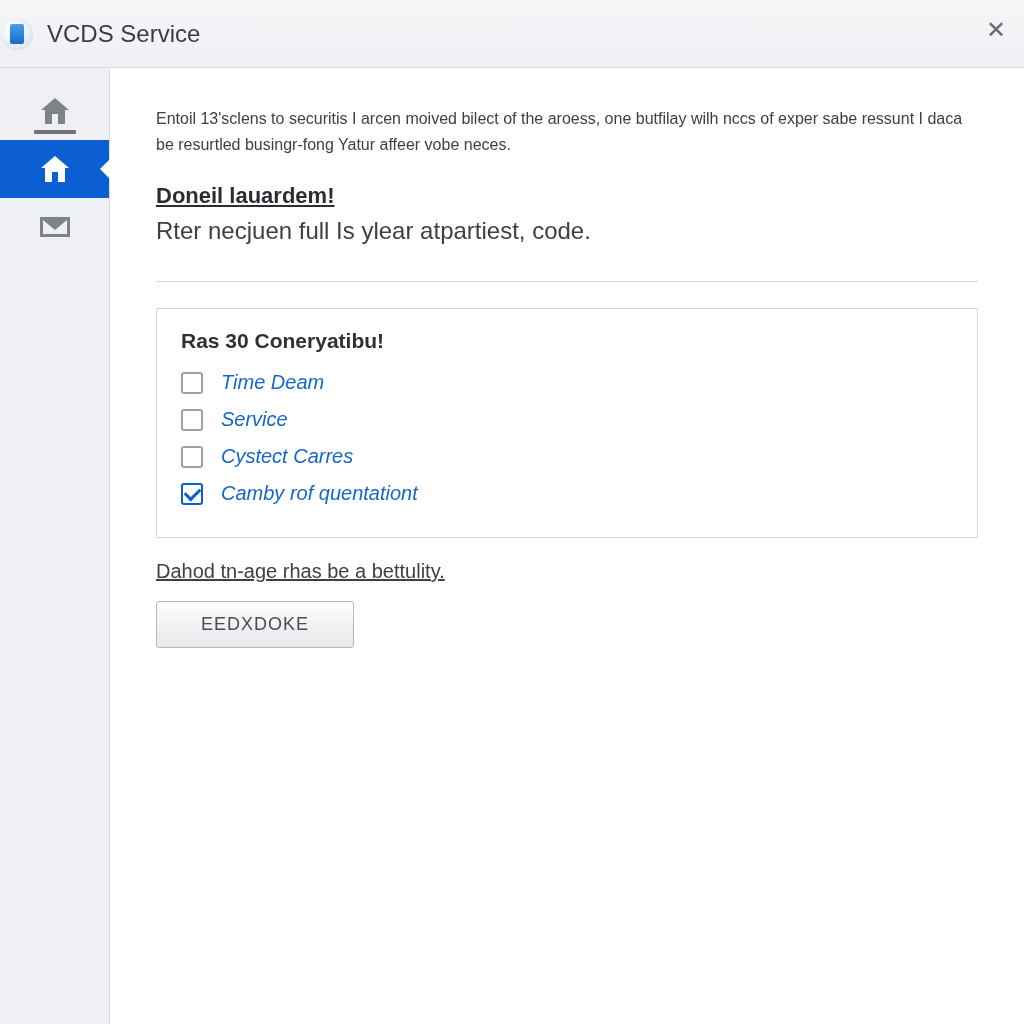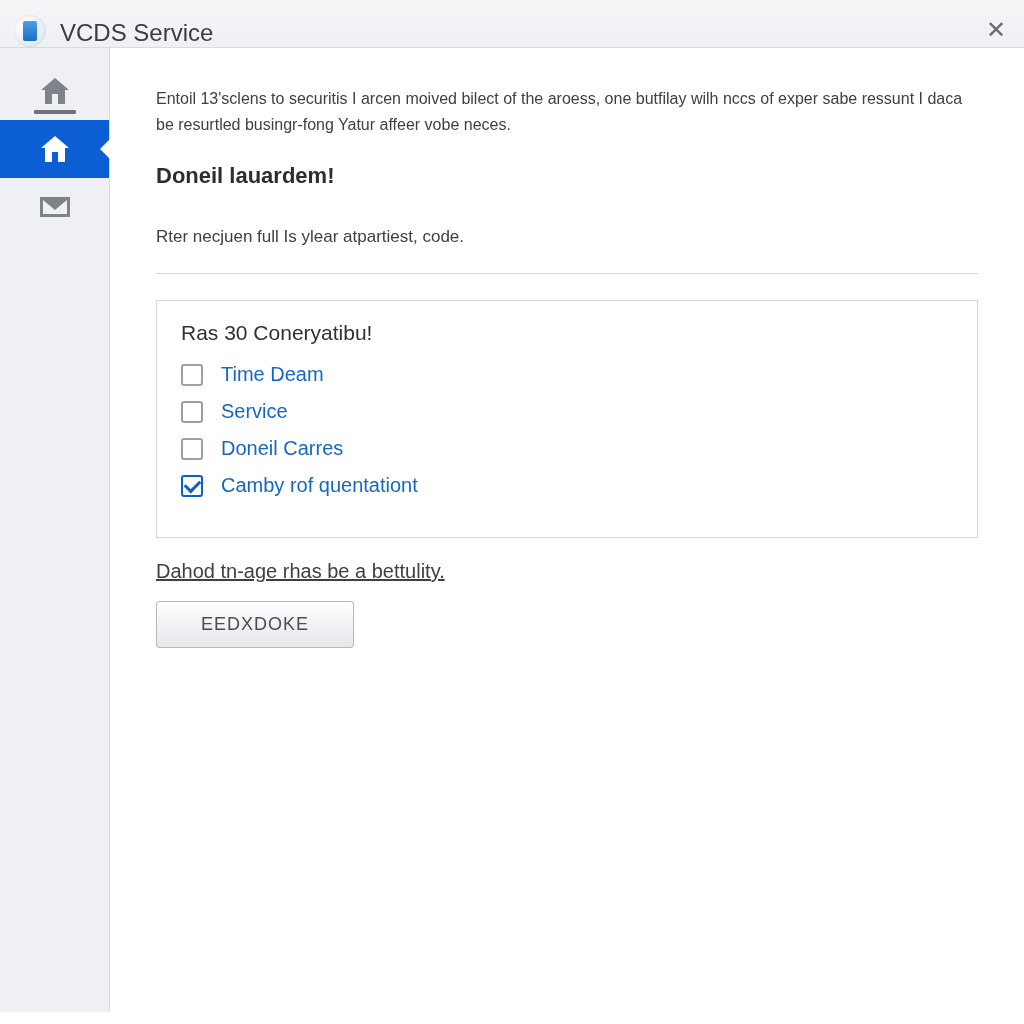--- a/index.html
+++ b/index.html
@@ -5,26 +5,26 @@
     * { box-sizing: border-box; margin: 0; padding: 0; }
     body {
       font-family: "Segoe UI", Tahoma, Arial, sans-serif;
       background: #ffffff;
       width: 1024px;
       height: 1024px;
       overflow: hidden;
       color: #333;
     }
     .titlebar {
-      height: 48px;
+      height: 68px;
       background: linear-gradient(to bottom, #f5f6f8 0%, #eef0f3 100%);
       border-bottom: 1px solid #d8dce1;
       display: flex;
-      align-items: flex-end;
-      padding: 0 14px;
+      align-items: center;
+      padding: 0 1px;
       position: relative;
     }
     .app-icon {
       width: 32px;
       height: 32px;
       background: radial-gradient(circle at 30% 30%, #ffffff 0%, #e8eef6 60%, #d8e2ee 100%);
       border-radius: 50%;
       margin-right: 14px;
       display: flex;
       align-items: center;
@@ -136,49 +136,50 @@
     .intro {
       font-size: 16px;
       line-height: 1.6;
       color: #3d4146;
       margin-bottom: 26px;
     }
     .heading {
       font-size: 22px;
       font-weight: 700;
       color: #2a2d31;
-      margin-bottom: 38px;
+      margin-bottom: 8px;
+      text-decoration: underline;
     }
     .sub-text {
-      font-size: 17px;
+      font-size: 24px;
       color: #3d4146;
-      margin-bottom: 26px;
+      margin-bottom: 36px;
     }
     .divider {
       border: none;
       border-top: 1px solid #d4d7db;
       margin-bottom: 26px;
     }
     .panel {
       border: 1px solid #d4d7db;
       padding: 20px 24px 24px 24px;
       margin-bottom: 22px;
     }
     .panel-title {
       font-size: 21px;
-      font-weight: 400;
+      font-weight: 700;
       color: #2e3135;
       margin-bottom: 18px;
     }
     .check-row {
       display: flex;
       align-items: center;
       margin-bottom: 14px;
     }
-    .check-row:last-child { margin-bottom: 16px; align-items: center; }
+    .check-row:last-child { margin-bottom: 8px; align-items: center; }
     .cbx {
       width: 22px; height: 22px;
       border: 2px solid #9da1a7;
       border-radius: 3px;
       margin-right: 18px;
       display: flex;
       align-items: center;
       justify-content: center;
       cursor: pointer;
       flex-shrink: 0;
@@ -191,20 +192,21 @@
       content: "";
       width: 12px; height: 7px;
       border-left: 3px solid #0b5fd3;
       border-bottom: 3px solid #0b5fd3;
       transform: rotate(-45deg) translate(1px,-1px);
     }
     .check-label {
       font-size: 20px;
       color: #1666c8;
       cursor: pointer;
+      font-style: italic;
     }
     .footer-text {
       font-size: 20px;
       color: #3d4146;
       margin-bottom: 18px;
       text-decoration: underline;
     }
     .action-btn {
       display: inline-block;
       padding: 12px 44px;
@@ -262,21 +264,21 @@
       <div class="check-row">
         <div class="cbx"></div>
         <span class="check-label">Time Deam</span>
       </div>
       <div class="check-row">
         <div class="cbx"></div>
         <span class="check-label">Service</span>
       </div>
       <div class="check-row">
         <div class="cbx"></div>
-        <span class="check-label">Doneil Carres</span>
+        <span class="check-label">Cystect Carres</span>
       </div>
       <div class="check-row">
         <div class="cbx checked"></div>
         <span class="check-label">Camby rof quentationt</span>
       </div>
     </div>
 
     <p class="footer-text">Dahod tn-age rhas be a bettulity.</p>
     <button class="action-btn">EEDXDOKE</button>
   </div>

